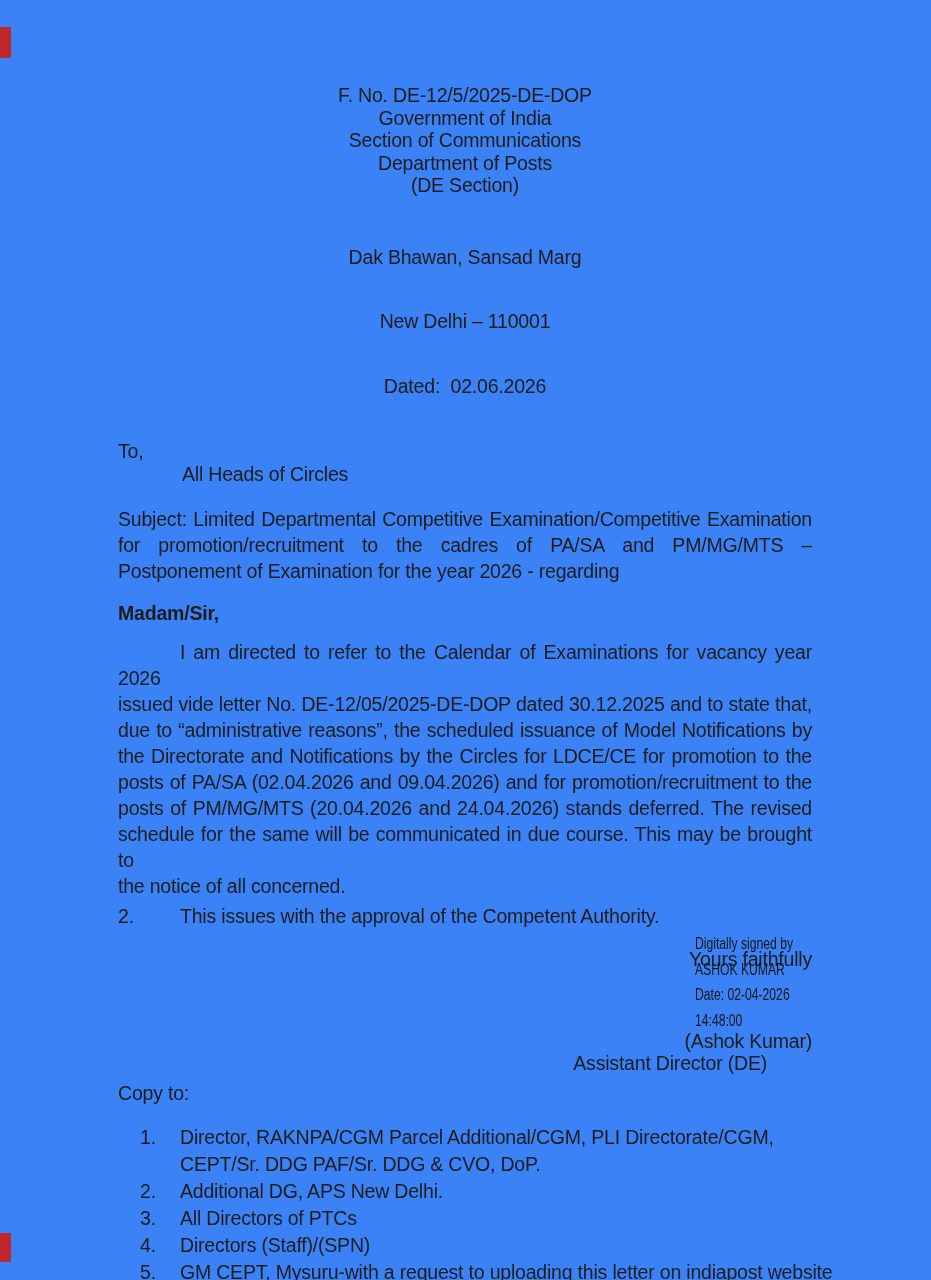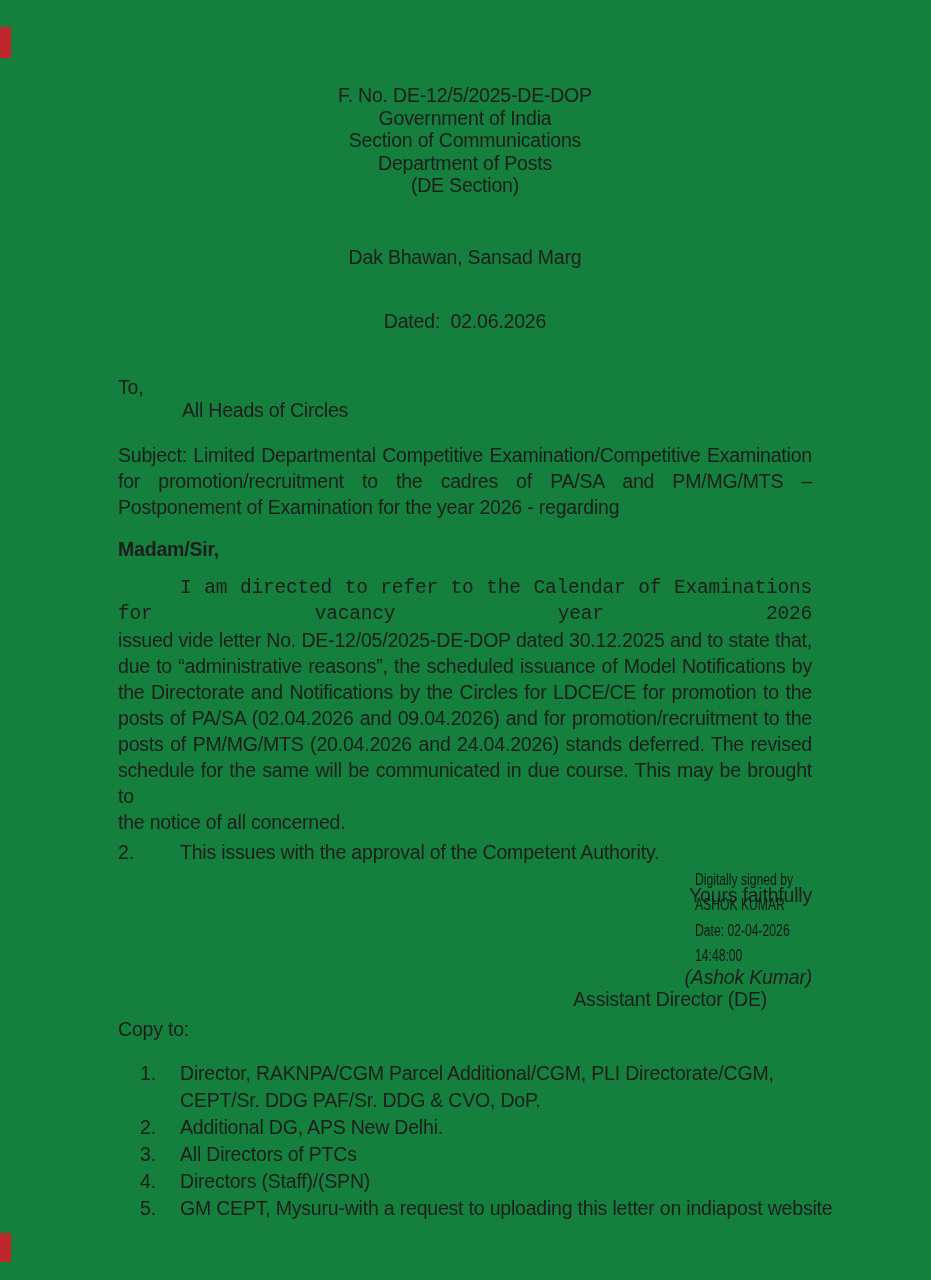--- a/index.html
+++ b/index.html
@@ -1,20 +1,20 @@
 <!DOCTYPE html>
 <html><head>
 <meta charset="utf-8">
 <style>
   html, body { margin: 0; padding: 0; background: #ffffff; }
   .page {
     position: relative;
     width: 931px;
     height: 1280px;
-    background: #15803d;
+    background: #3b82f6;
     overflow: hidden;
     font-family: "Liberation Sans", sans-serif;
     color: #1d1d1d;
   }
   .edge-mark {
     position: absolute;
     left: 0;
     width: 11px;
     background: #c0272d;
   }
@@ -36,41 +36,41 @@
 
   .to-block { margin-top: 0; line-height: 23px; }
   .to-recipient { padding-left: 64px; }
 
   .subject { margin-top: 20px; }
   .line { min-height: 26px; }
   .just { text-align: justify; text-align-last: justify; }
   .salutation { margin-top: 16px; font-weight: bold; }
 
   .bodypara { margin-top: 13px; }
-  .indent { text-indent: 62px; font-family: Liberation Mono, monospace; }
+  .indent { text-indent: 62px; }
 
   .para2 { margin-top: 4px; position: relative; padding-left: 62px; white-space: nowrap; }
   .para2 .num { position: absolute; left: 0; }
 
   .sigblock { position: relative; margin-top: 9px; height: 92px; }
   .closing { position: absolute; right: 0; top: 8px; white-space: nowrap; }
   .dsig {
     position: absolute;
     left: 577px;
     top: -7px;
     width: 260px;
     font-size: 16px;
     line-height: 25.5px;
     letter-spacing: 0;
     transform: scaleX(0.76);
     transform-origin: left top;
     color: #161616;
     white-space: nowrap;
   }
-  .sig-name { text-align: right; line-height: 22px; white-space: nowrap; font-style: italic; }
+  .sig-name { text-align: right; line-height: 22px; white-space: nowrap; }
   .sig-desig { text-align: right; padding-right: 45px; line-height: 22px; white-space: nowrap; }
 
   .copyto { margin-top: 8px; line-height: 23px; }
 
   .list { margin-top: 19px; }
   .item { position: relative; padding-left: 62px; line-height: 27px; }
   .item .num { position: absolute; left: 22px; }
   .item .iline { white-space: nowrap; }
 </style>
 </head>
@@ -85,20 +85,21 @@
     <div class="hdr">
       <div>F. No. DE-12/5/2025-DE-DOP</div>
       <div>Government of India</div>
       <div>Section of Communications</div>
       <div>Department of Posts</div>
       <div>(DE Section)</div>
     </div>
 
     <div class="addr">
       <div>Dak Bhawan, Sansad Marg</div>
+      <div>New Delhi – 110001</div>
       <div>Dated:  02.06.2026</div>
     </div>
 
     <div class="to-block">
       <div>To,</div>
       <div class="to-recipient">All Heads of Circles</div>
     </div>
 
     <div class="subject">
       <div class="line just">Subject: Limited Departmental Competitive Examination/Competitive Examination</div>

